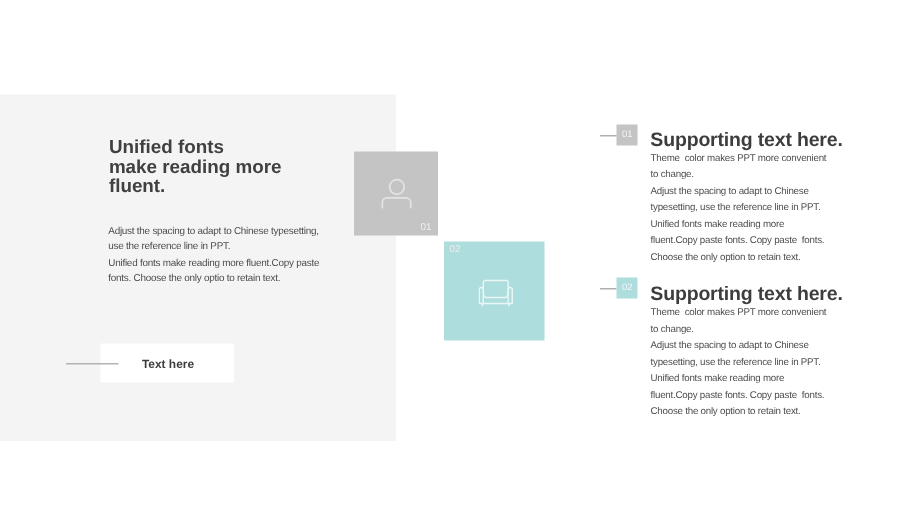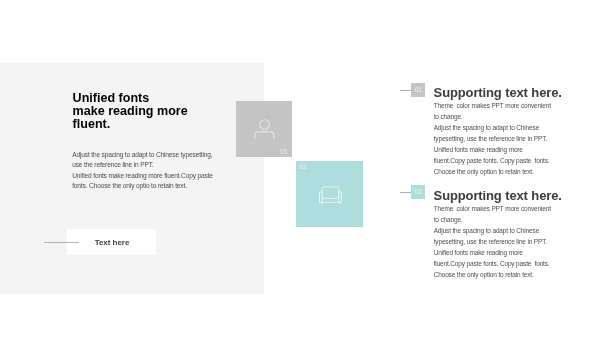--- a/index.html
+++ b/index.html
@@ -4,21 +4,21 @@
 <style>
   html, body { margin:0; padding:0; }
   body {
     width:600px; height:337px; background:#ffffff; position:relative;
     font-family:"Liberation Sans", sans-serif; overflow:hidden;
     -webkit-font-smoothing:antialiased; will-change:transform;
   }
   .panel { position:absolute; left:0; top:63px; width:264px; height:231px; background:#f4f4f4; }
 
   .title { position:absolute; left:72.6px; top:92.4px; font-size:12.55px; font-weight:bold;
-           color:#000000; line-height:12.85px; white-space:pre-line; letter-spacing:0px; }
+           color:#404040; line-height:12.85px; white-space:pre-line; letter-spacing:0px; }
   .body-left { position:absolute; left:72.2px; top:149.5px; font-size:6.6px; color:#4d4d4d;
                line-height:10.55px; white-space:pre-line; letter-spacing:-0.16px; }
 
   .btn { position:absolute; left:66.5px; top:229px; width:89px; height:26px; background:#fff;text-decoration:underline; }
   .btn span { position:absolute; left:0; top:0; width:100%; height:100%; display:flex;
               align-items:center; justify-content:center; font-size:7.95px; font-weight:bold; color:#3d3d3d; padding-top:1.4px; padding-left:2px; box-sizing:border-box; }
   .btn-line { position:absolute; left:44px; top:242.3px; width:35px; height:0.9px; background:#b3b3b3; z-index:3; }
 
   .card { position:absolute; }
   .card .num { position:absolute; font-size:6.6px; color:#eeeeee; }

